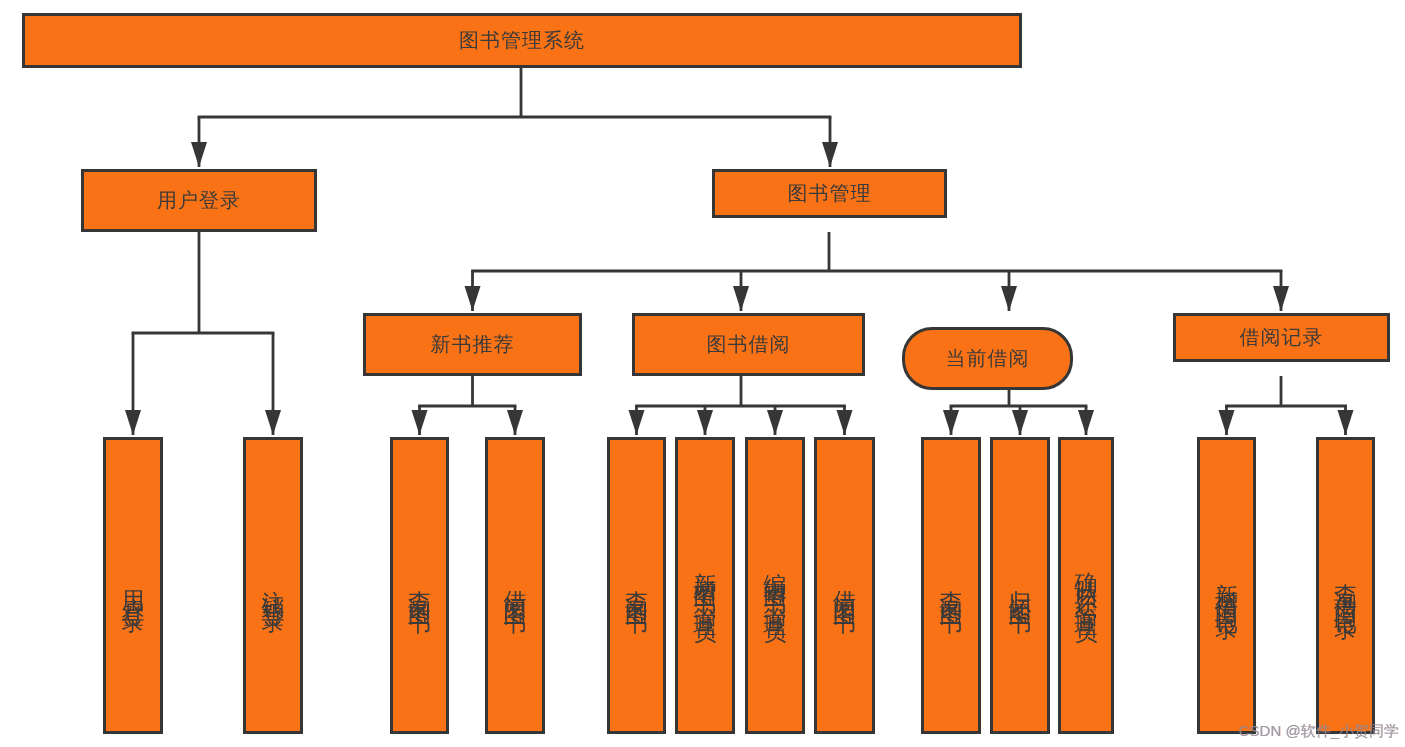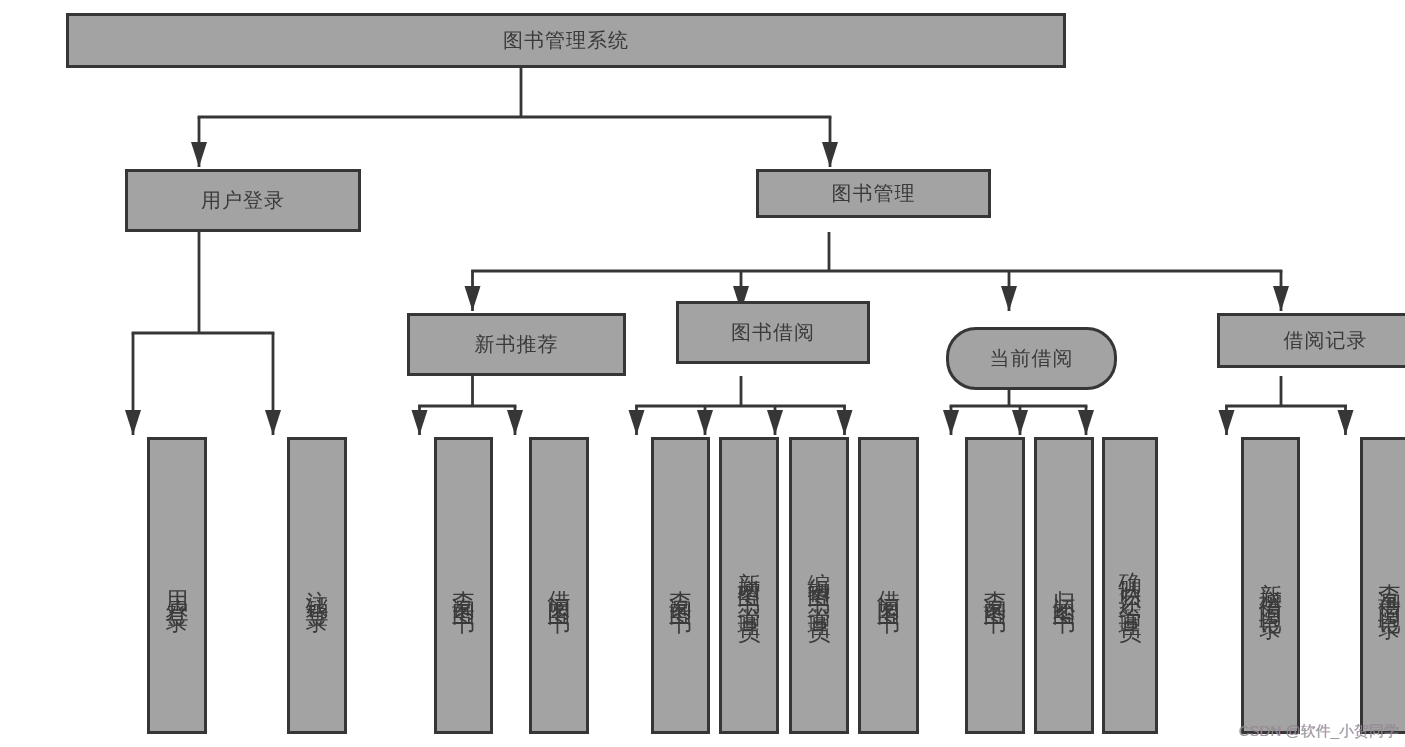--- a/index.html
+++ b/index.html
@@ -14,26 +14,25 @@
   .connectors {
     position: absolute;
     left: 0; top: 0;
     width: 1405px; height: 747px;
     pointer-events: none;
   }
   .node {
     position: absolute;
     box-sizing: border-box;
     border: 3px solid #363636;
-    background: #a3a3a3;
+    background: #f97316;
     display: flex;
     align-items: center;
     justify-content: center;
     color: #3a3a3a;
-    margin-left: 44px;
   }
   .hnode { font-size: 20px; letter-spacing: 1px; white-space: nowrap; }
   .leaf .vtext {
     writing-mode: vertical-rl;
     text-orientation: mixed;
     font-size: 23px;
     letter-spacing: 7px;
     line-height: 1;
     color: #3a3a3a;
   }
@@ -110,27 +109,27 @@
   <div class="node hnode" style="left:81px; top:169px; width:236px; height:63px;">
     <span>用户登录</span>
   </div>
   <div class="node hnode" style="left:712px; top:169px; width:235px; height:49px;">
     <span>图书管理</span>
   </div>
 
   <div class="node hnode" style="left:363px; top:313px; width:219px; height:63px;justify-content:center;">
     <span>新书推荐</span>
   </div>
-  <div class="node hnode" style="left:632px; top:301px; width:194px; height:63px;">
+  <div class="node hnode" style="left:632px; top:313px; width:233px; height:63px;">
     <span>图书借阅</span>
   </div>
   <div class="node hnode" style="left:902px; top:327px; width:171px; height:63px;border-radius:30px;">
     <span>当前借阅</span>
   </div>
-  <div class="node hnode" style="left:1173px; top:313px; width:217px; height:55px;">
+  <div class="node hnode" style="left:1173px; top:313px; width:217px; height:49px;">
     <span>借阅记录</span>
   </div>
 
   <div class="node leaf" style="left:103px; top:437px; width:60px; height:297px;">
     <span class="vtext">用户登录</span>
   </div>
   <div class="node leaf" style="left:243px; top:437px; width:60px; height:297px;">
     <span class="vtext">注销登录</span>
   </div>
 

